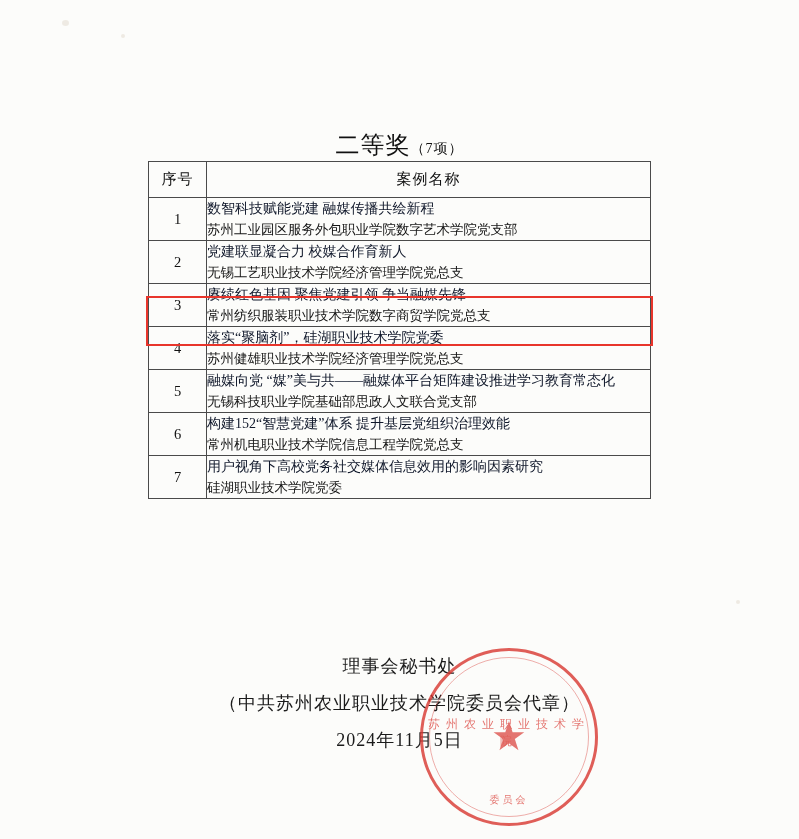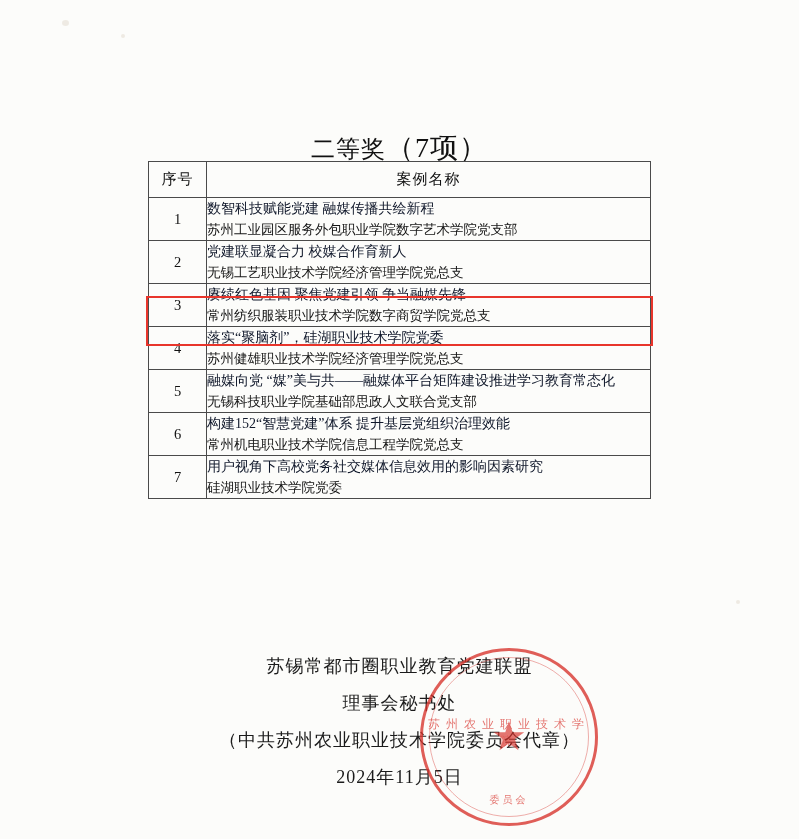--- a/index.html
+++ b/index.html
@@ -32,21 +32,21 @@
     top: 129px;
     left: 0;
     width: 799px;
     text-align: center;
     font-size: 24px;
     letter-spacing: 1px;
     color: #111;
     font-family: "Liberation Serif", "DejaVu Serif", serif;
   }
   .title .cnt {
-    font-size: 28px;
+    font-size: 14px;
   }
   table.award {
     position: absolute;
     top: 161px;
     left: 148px;
     width: 503px;
     border-collapse: collapse;
     table-layout: fixed;
   }
   table.award th, table.award td {
@@ -232,21 +232,20 @@
           <div class="line1">用户视角下高校党务社交媒体信息效用的影响因素研究</div>
           <div class="line2">硅湖职业技术学院党委</div>
         </td>
       </tr>
     </tbody>
   </table>
 
   <div class="highlight-box"></div>
 
   <div class="signature">
-    <span class="sig-line">苏锡常都市圈职业教育党建联盟</span>
     <span class="sig-line">理事会秘书处</span>
     <span class="sig-line">（中共苏州农业职业技术学院委员会代章）</span>
     <span class="sig-line">2024年11月5日</span>
   </div>
 
   <div class="seal">
     <div class="seal-text-top">苏州农业职业技术学院</div>
     <div class="seal-star">★</div>
     <div class="seal-text-bottom">委员会</div>
   </div>

